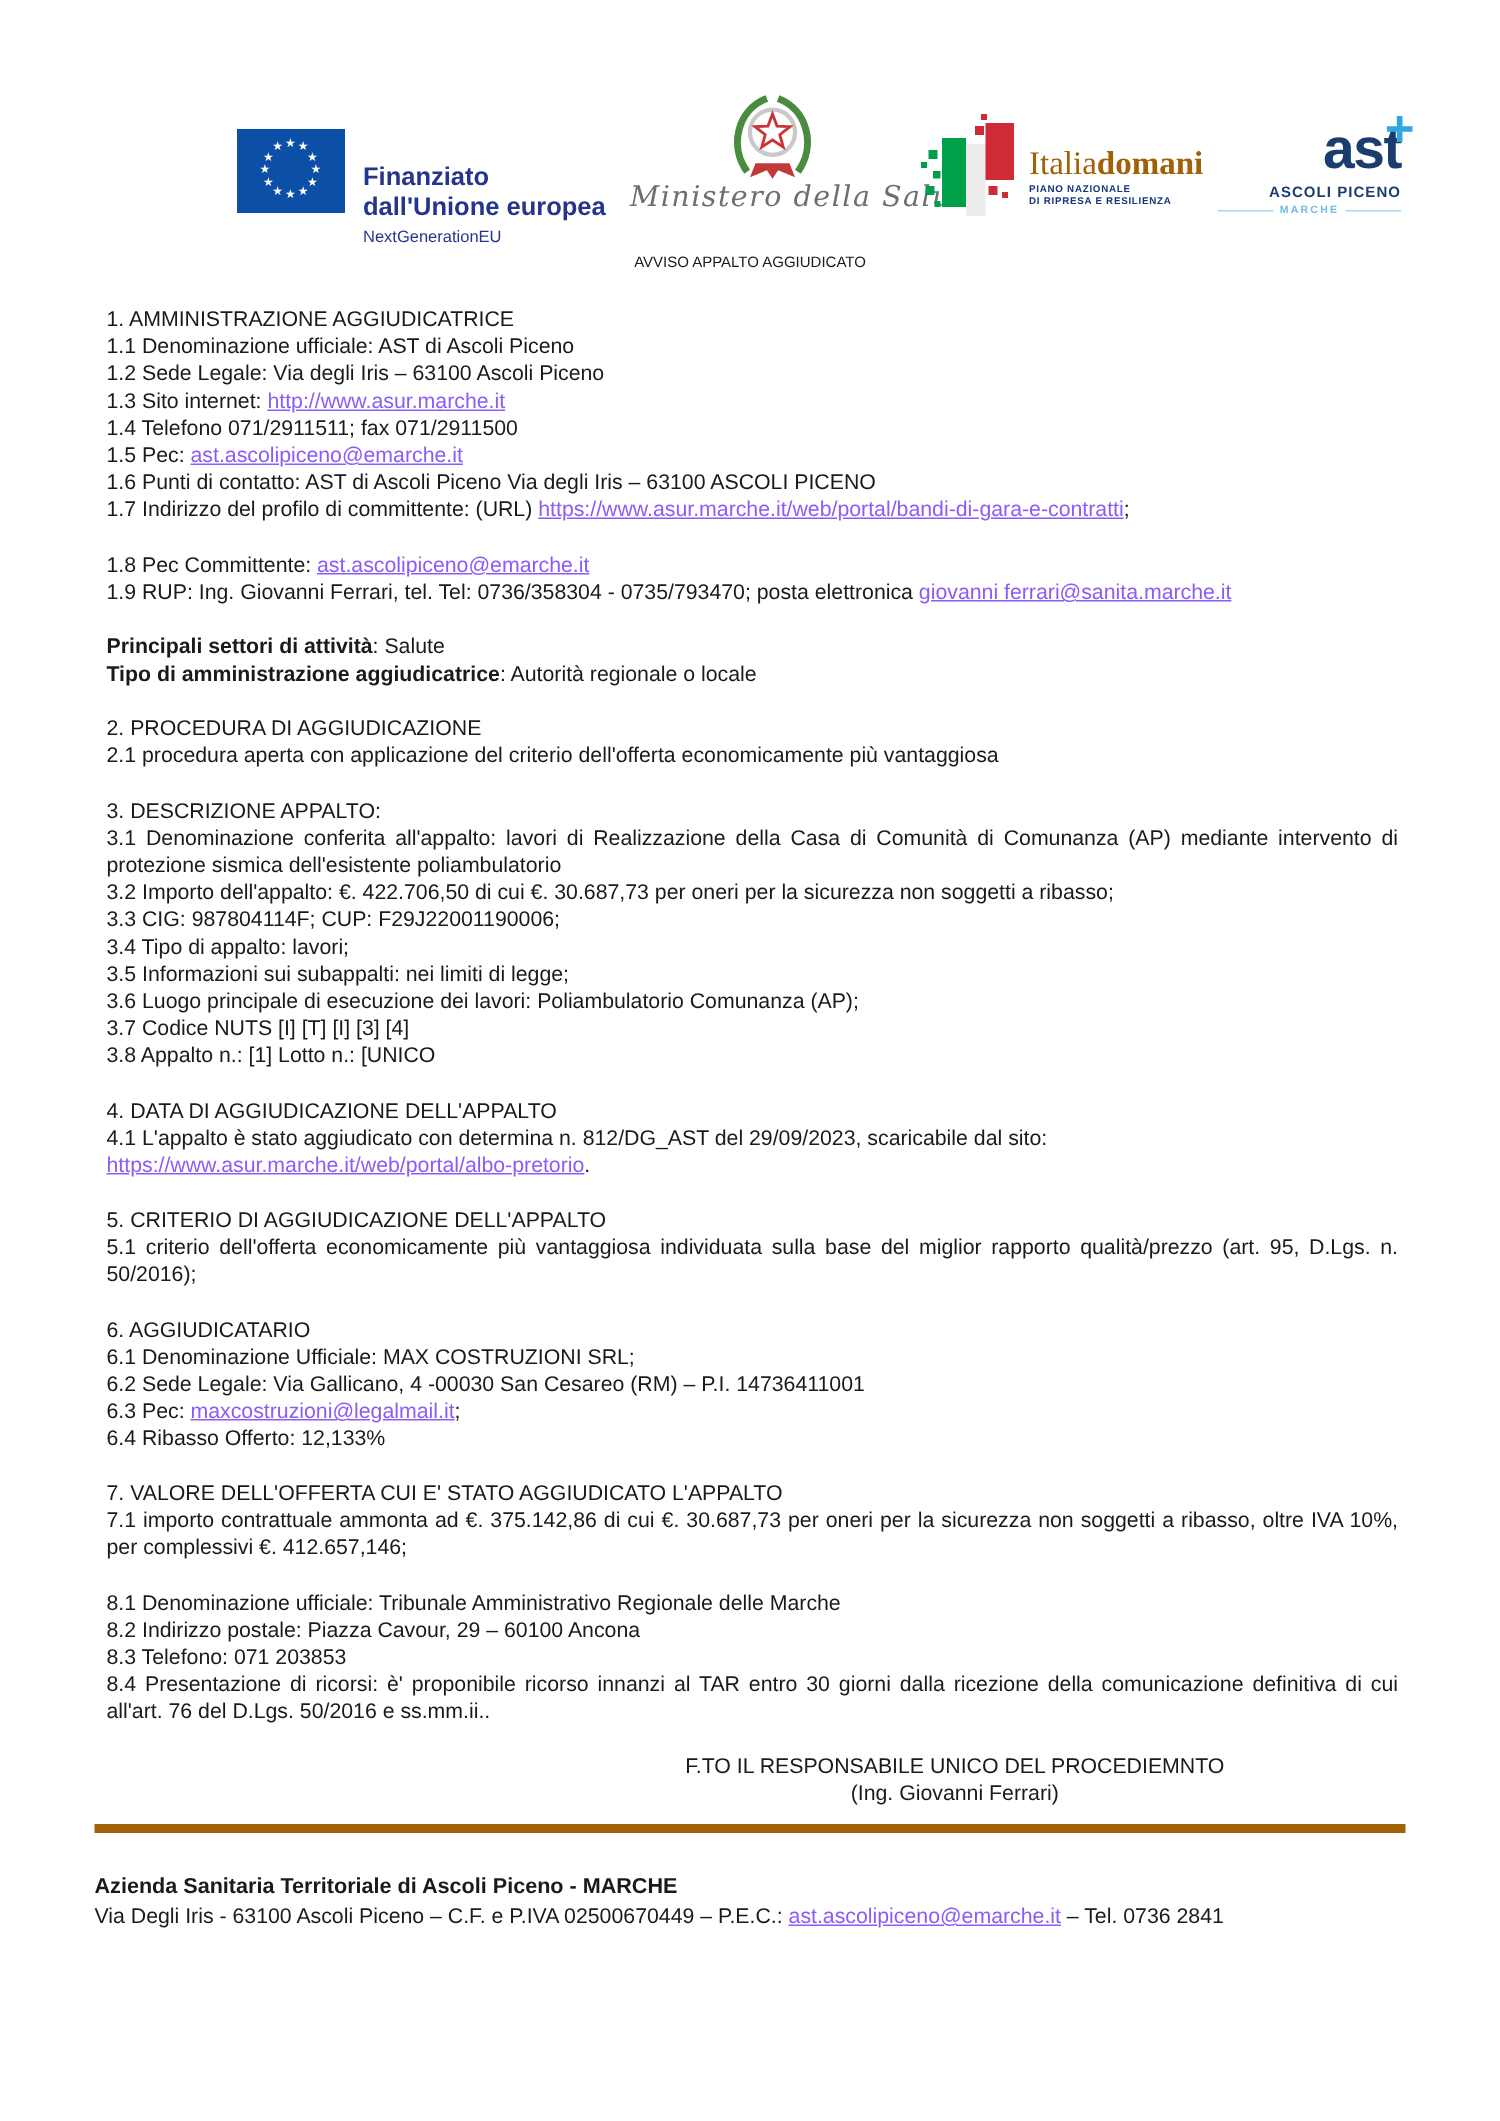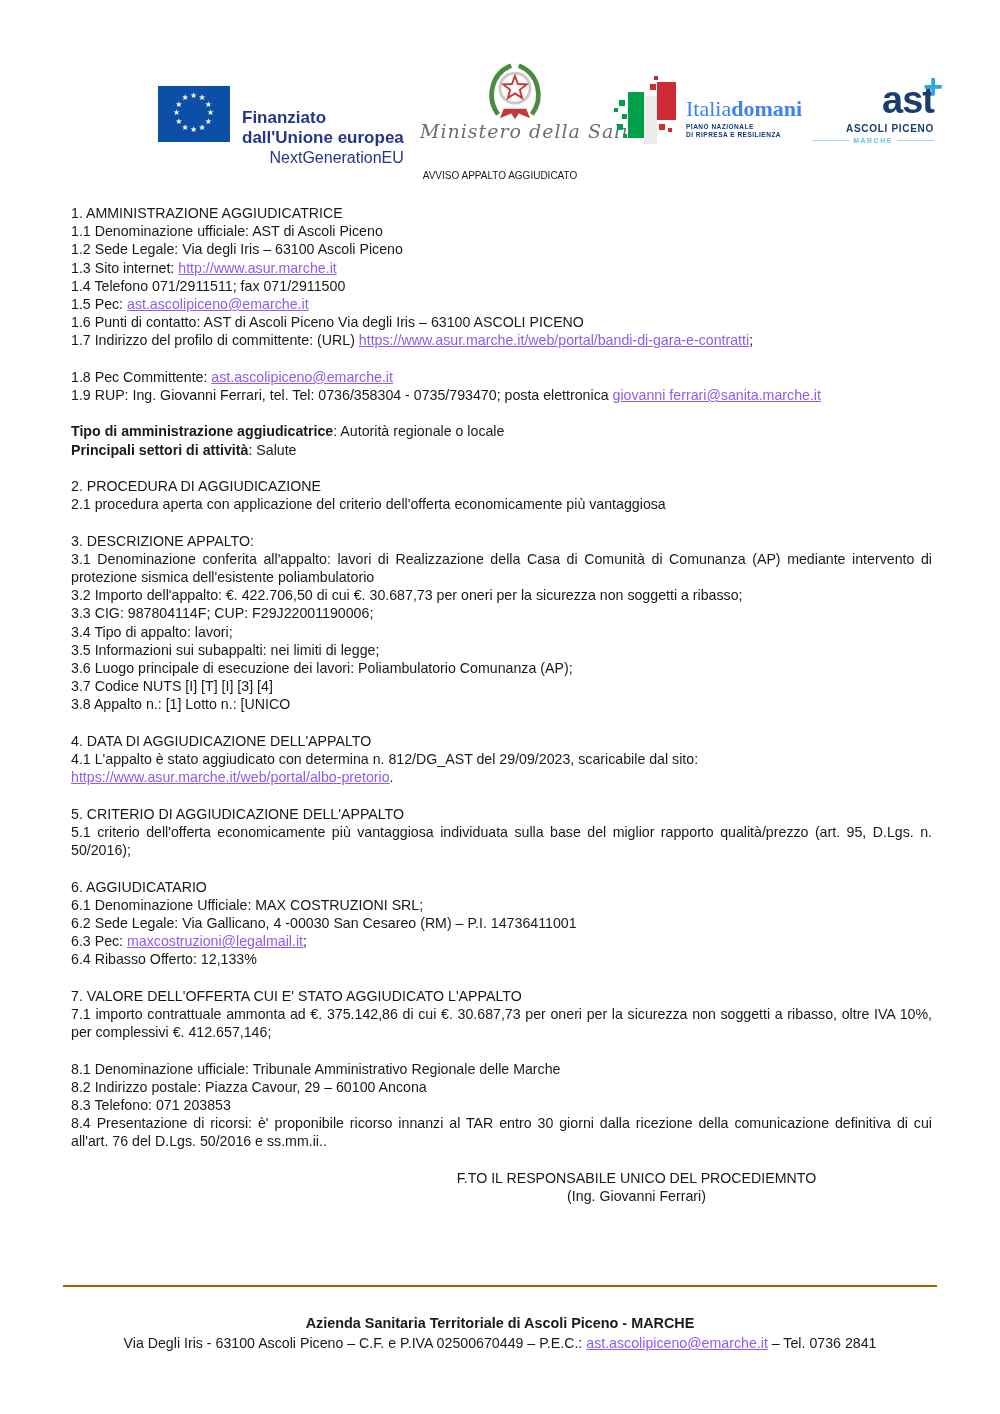--- a/index.html
+++ b/index.html
@@ -6,48 +6,48 @@
   html,body{margin:0;padding:0;background:#ffffff;}
   .page{position:relative;width:1000px;height:1414px;background:#fff;overflow:hidden;
         font-family:"Liberation Sans",sans-serif;color:#1a1a1a;}
   
   .logos{position:relative;height:158px;}
   .eu-logo{position:absolute;left:158px;top:86px;display:flex;gap:12px;align-items:flex-start;}
   .eu-flag{position:relative;width:72px;height:56px;background:#0b4fa6;flex:0 0 auto;}
   .eu-flag .star{position:absolute;color:#fff;font-size:8px;line-height:8px;}
   .eu-text{padding-top:2px;margin-top:20px;}
   .eu-text .b{font-weight:700;font-size:17px;line-height:20px;color:#26358c;}
-  .eu-text .r{font-weight:400;font-size:16px;line-height:20px;color:#26358c;text-align:right;}
+  .eu-text .r{font-weight:400;font-size:11px;line-height:20px;color:#26358c;}
   .ministero{position:absolute;left:420px;top:60px;width:190px;text-align:center;}
   .ministero svg{display:block;margin:0 auto;}
   .min-script{font-family:"DejaVu Serif",serif;font-style:italic;font-size:19px;color:#6e6e6e;
               letter-spacing:1px;margin-top:-2px;white-space:nowrap;}
   .itdo{position:absolute;left:614px;top:76px;display:flex;align-items:flex-start;gap:6px;}
   .itdo-text{padding-top:22px;}
-  .itdo-name{font-family:"Liberation Serif",serif;font-size:22px;line-height:22px;color:#3b82f6;white-space:nowrap;}
+  .itdo-name{font-family:"Liberation Serif",serif;font-size:22px;line-height:22px;color:#a16207;white-space:nowrap;}
   .itdo-name .bold{font-weight:700;}
   .itdo-sub{font-size:6.5px;font-weight:700;color:#16357c;letter-spacing:.5px;line-height:8px;margin-top:3px;}
   .ast{position:absolute;left:812px;top:80px;width:122px;text-align:right;}
   .ast-word{position:relative;display:inline-block;font-weight:700;font-size:38px;line-height:40px;
             color:#1b3d6d;letter-spacing:-1px;}
   .ast-plus{position:absolute;right:-8px;top:-11px;color:#2fa8df;font-size:34px;font-weight:700;line-height:34px;}
   .ast-city{font-size:10px;font-weight:700;color:#1b3d6d;letter-spacing:.7px;margin-top:3px;white-space:nowrap;}
   .ast-marche{display:flex;align-items:center;gap:4px;color:#6dbde6;font-size:7px;letter-spacing:1.5px;
               margin-top:3px;font-weight:700;}
   .ast-marche::before,.ast-marche::after{content:"";flex:1;border-top:1px solid #a9d6ee;}
   
   h1.title{margin:8px 0 0;text-align:center;font-size:10px;line-height:20px;font-weight:400;color:#1a1a1a;}
   main.doc{margin:18px 68px 0 71px;}
   .ln{margin:0;font-size:14.2px;line-height:18.2px;min-height:18.2px;}
   .ln.j{text-align:justify;}
   .ln.c{text-align:center;padding-left:270px;}
   .ln strong{font-weight:700;}
   a.lnk{color:#8b5cf6;text-decoration:underline;cursor:pointer;margin-top:18px;}
   
-  .footer{position:absolute;left:63px;right:63px;top:1285px;border-top:2px solid #a16207;text-align:center;}
+  .footer{position:absolute;left:63px;right:63px;top:1216px;border-top:6px solid #a16207;text-align:left;}
   .footer .org{margin-top:27px;font-size:14.4px;font-weight:700;line-height:19px;}
   .footer .contact{font-size:14.2px;line-height:20px;}
 </style>
 </head>
 <body>
 
 <div class="page">
 
   <div class="logos">
 
@@ -125,22 +125,22 @@
       <p class="ln n"><span>1.2 Sede Legale: Via degli Iris – 63100 Ascoli Piceno</span></p>
       <p class="ln n"><span>1.3 Sito internet: </span><a class="lnk" href="#">http://www.asur.marche.it</a></p>
       <p class="ln n"><span>1.4 Telefono 071/2911511; fax 071/2911500</span></p>
       <p class="ln n"><span>1.5 Pec: </span><a class="lnk" href="#">ast.ascolipiceno@emarche.it</a></p>
       <p class="ln n"><span>1.6 Punti di contatto: AST di Ascoli Piceno Via degli Iris – 63100 ASCOLI PICENO</span></p>
       <p class="ln n"><span>1.7 Indirizzo del profilo di committente: (URL) </span><a class="lnk" href="#">https://www.asur.marche.it/web/portal/bandi-di-gara-e-contratti</a><span>;</span></p>
       <p class="ln b">&nbsp;</p>
       <p class="ln n"><span>1.8 Pec Committente: </span><a class="lnk" href="#">ast.ascolipiceno@emarche.it</a></p>
       <p class="ln n"><span>1.9 RUP: Ing. Giovanni Ferrari, tel. Tel: 0736/358304  - 0735/793470; posta elettronica </span><a class="lnk" href="#">giovanni ferrari@sanita.marche.it</a></p>
       <p class="ln b">&nbsp;</p>
+      <p class="ln n"><strong>Principali settori di attività</strong><span>: Salute</span></p>
       <p class="ln n"><strong>Tipo di amministrazione aggiudicatrice</strong><span>: Autorità regionale o locale</span></p>
-      <p class="ln n"><strong>Principali settori di attività</strong><span>: Salute</span></p>
       <p class="ln b">&nbsp;</p>
       <p class="ln n"><span>2. PROCEDURA DI AGGIUDICAZIONE</span></p>
       <p class="ln n"><span>2.1 procedura aperta con applicazione del criterio dell'offerta economicamente più vantaggiosa</span></p>
       <p class="ln b">&nbsp;</p>
       <p class="ln n"><span>3. DESCRIZIONE APPALTO:</span></p>
       <p class="ln j"><span>3.1 Denominazione conferita all'appalto: lavori di Realizzazione della Casa di Comunità di Comunanza (AP) mediante intervento di protezione sismica dell'esistente poliambulatorio</span></p>
       <p class="ln n"><span>3.2 Importo dell'appalto: €. 422.706,50 di cui €. 30.687,73 per oneri per la sicurezza non soggetti a ribasso;</span></p>
       <p class="ln n"><span>3.3 CIG: 987804114F; CUP: F29J22001190006;</span></p>
       <p class="ln n"><span>3.4 Tipo di appalto: lavori;</span></p>
       <p class="ln n"><span>3.5 Informazioni sui subappalti: nei limiti di legge;</span></p>

